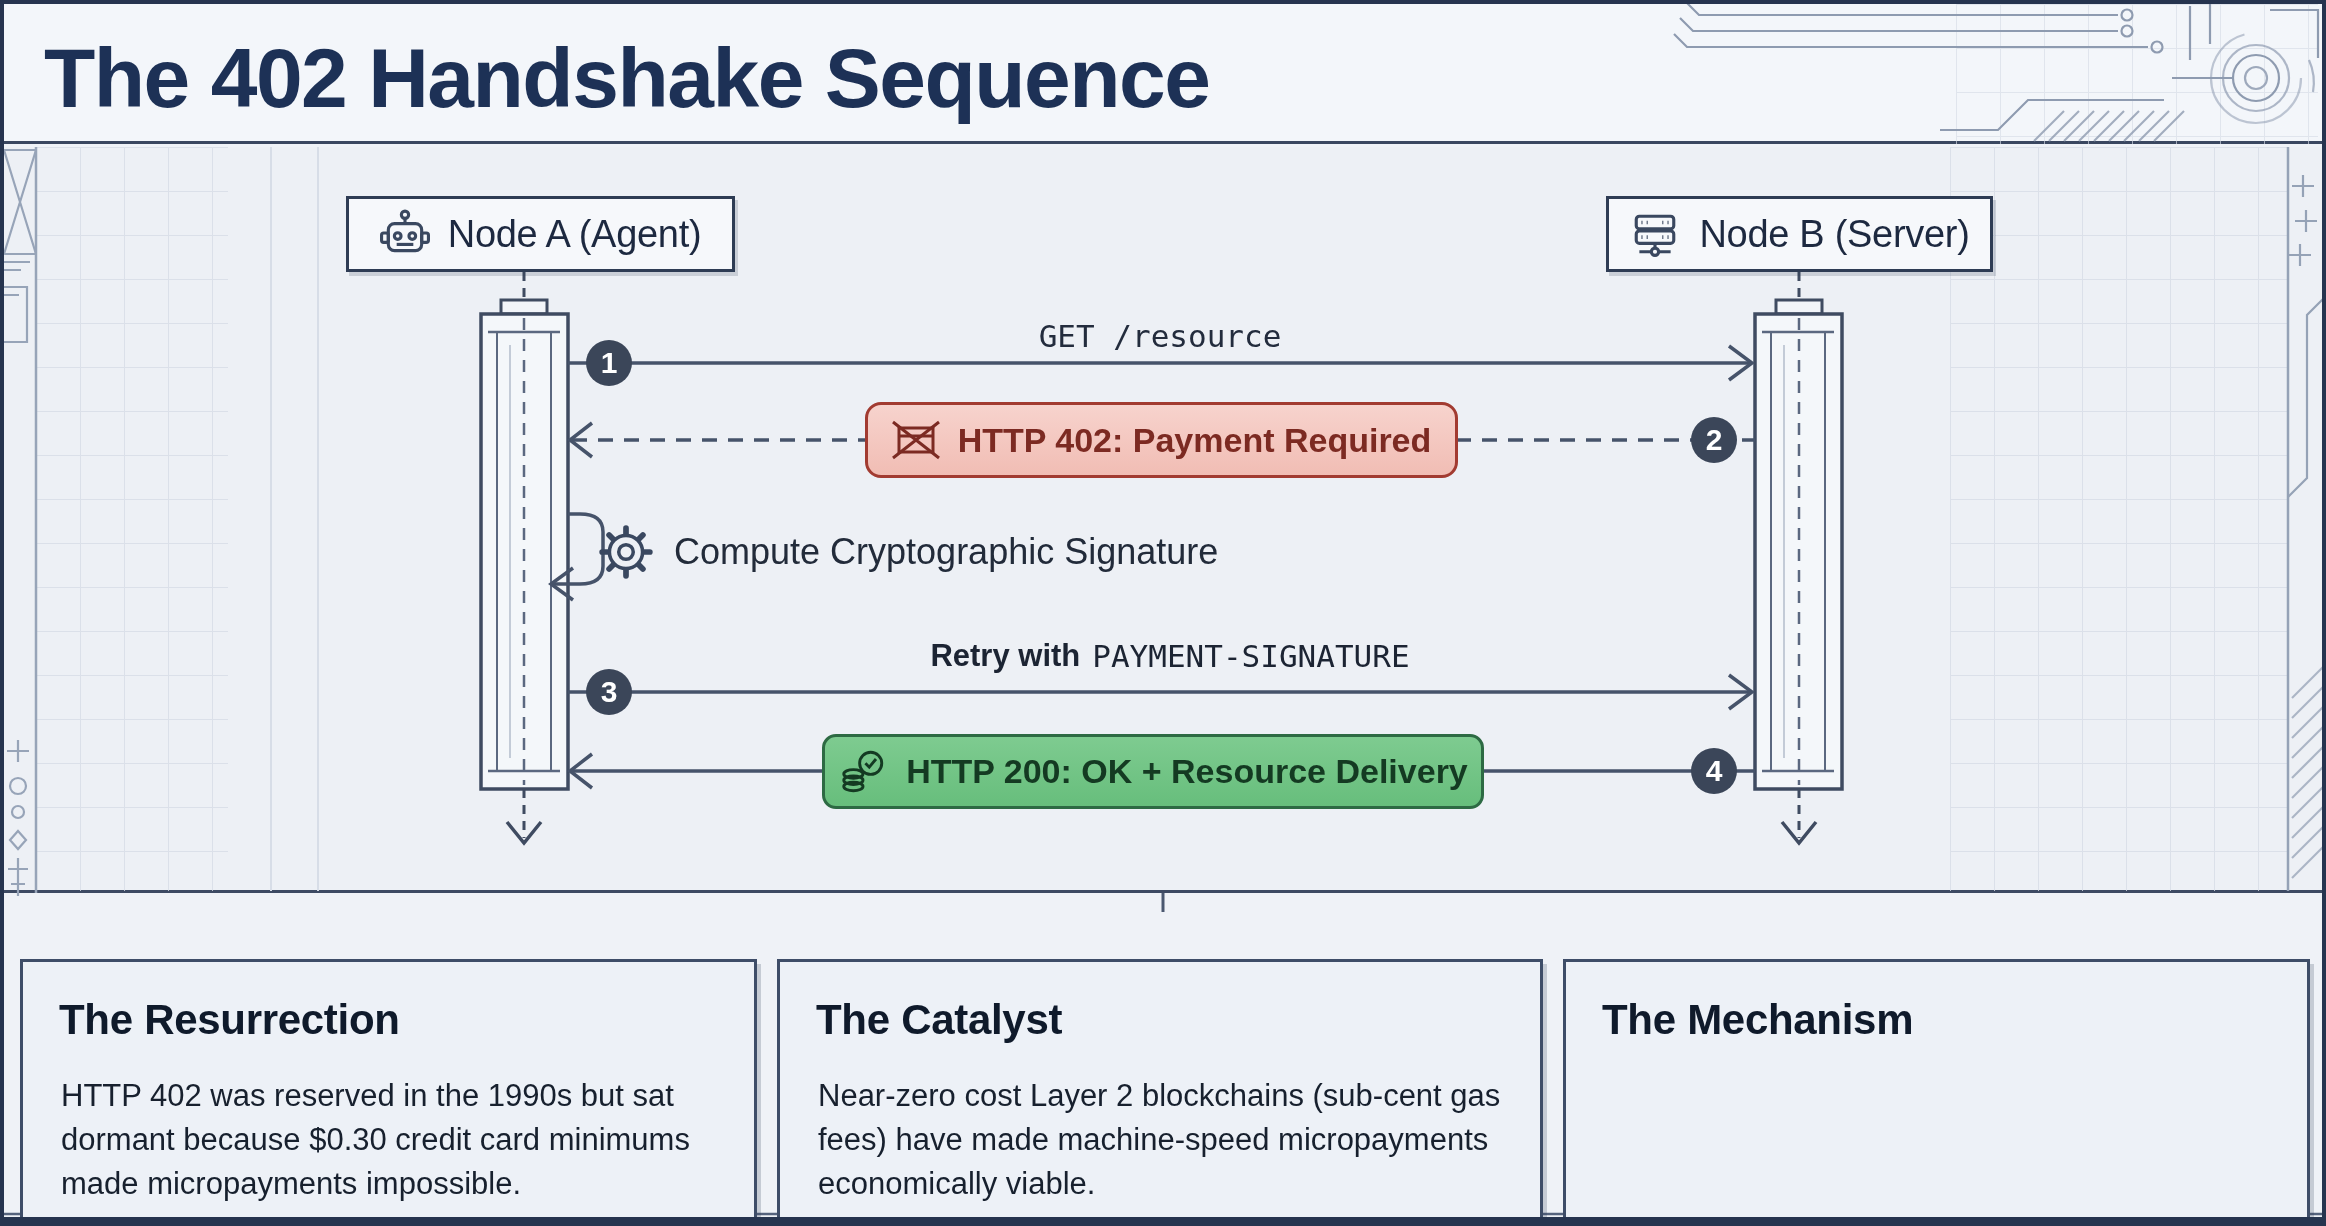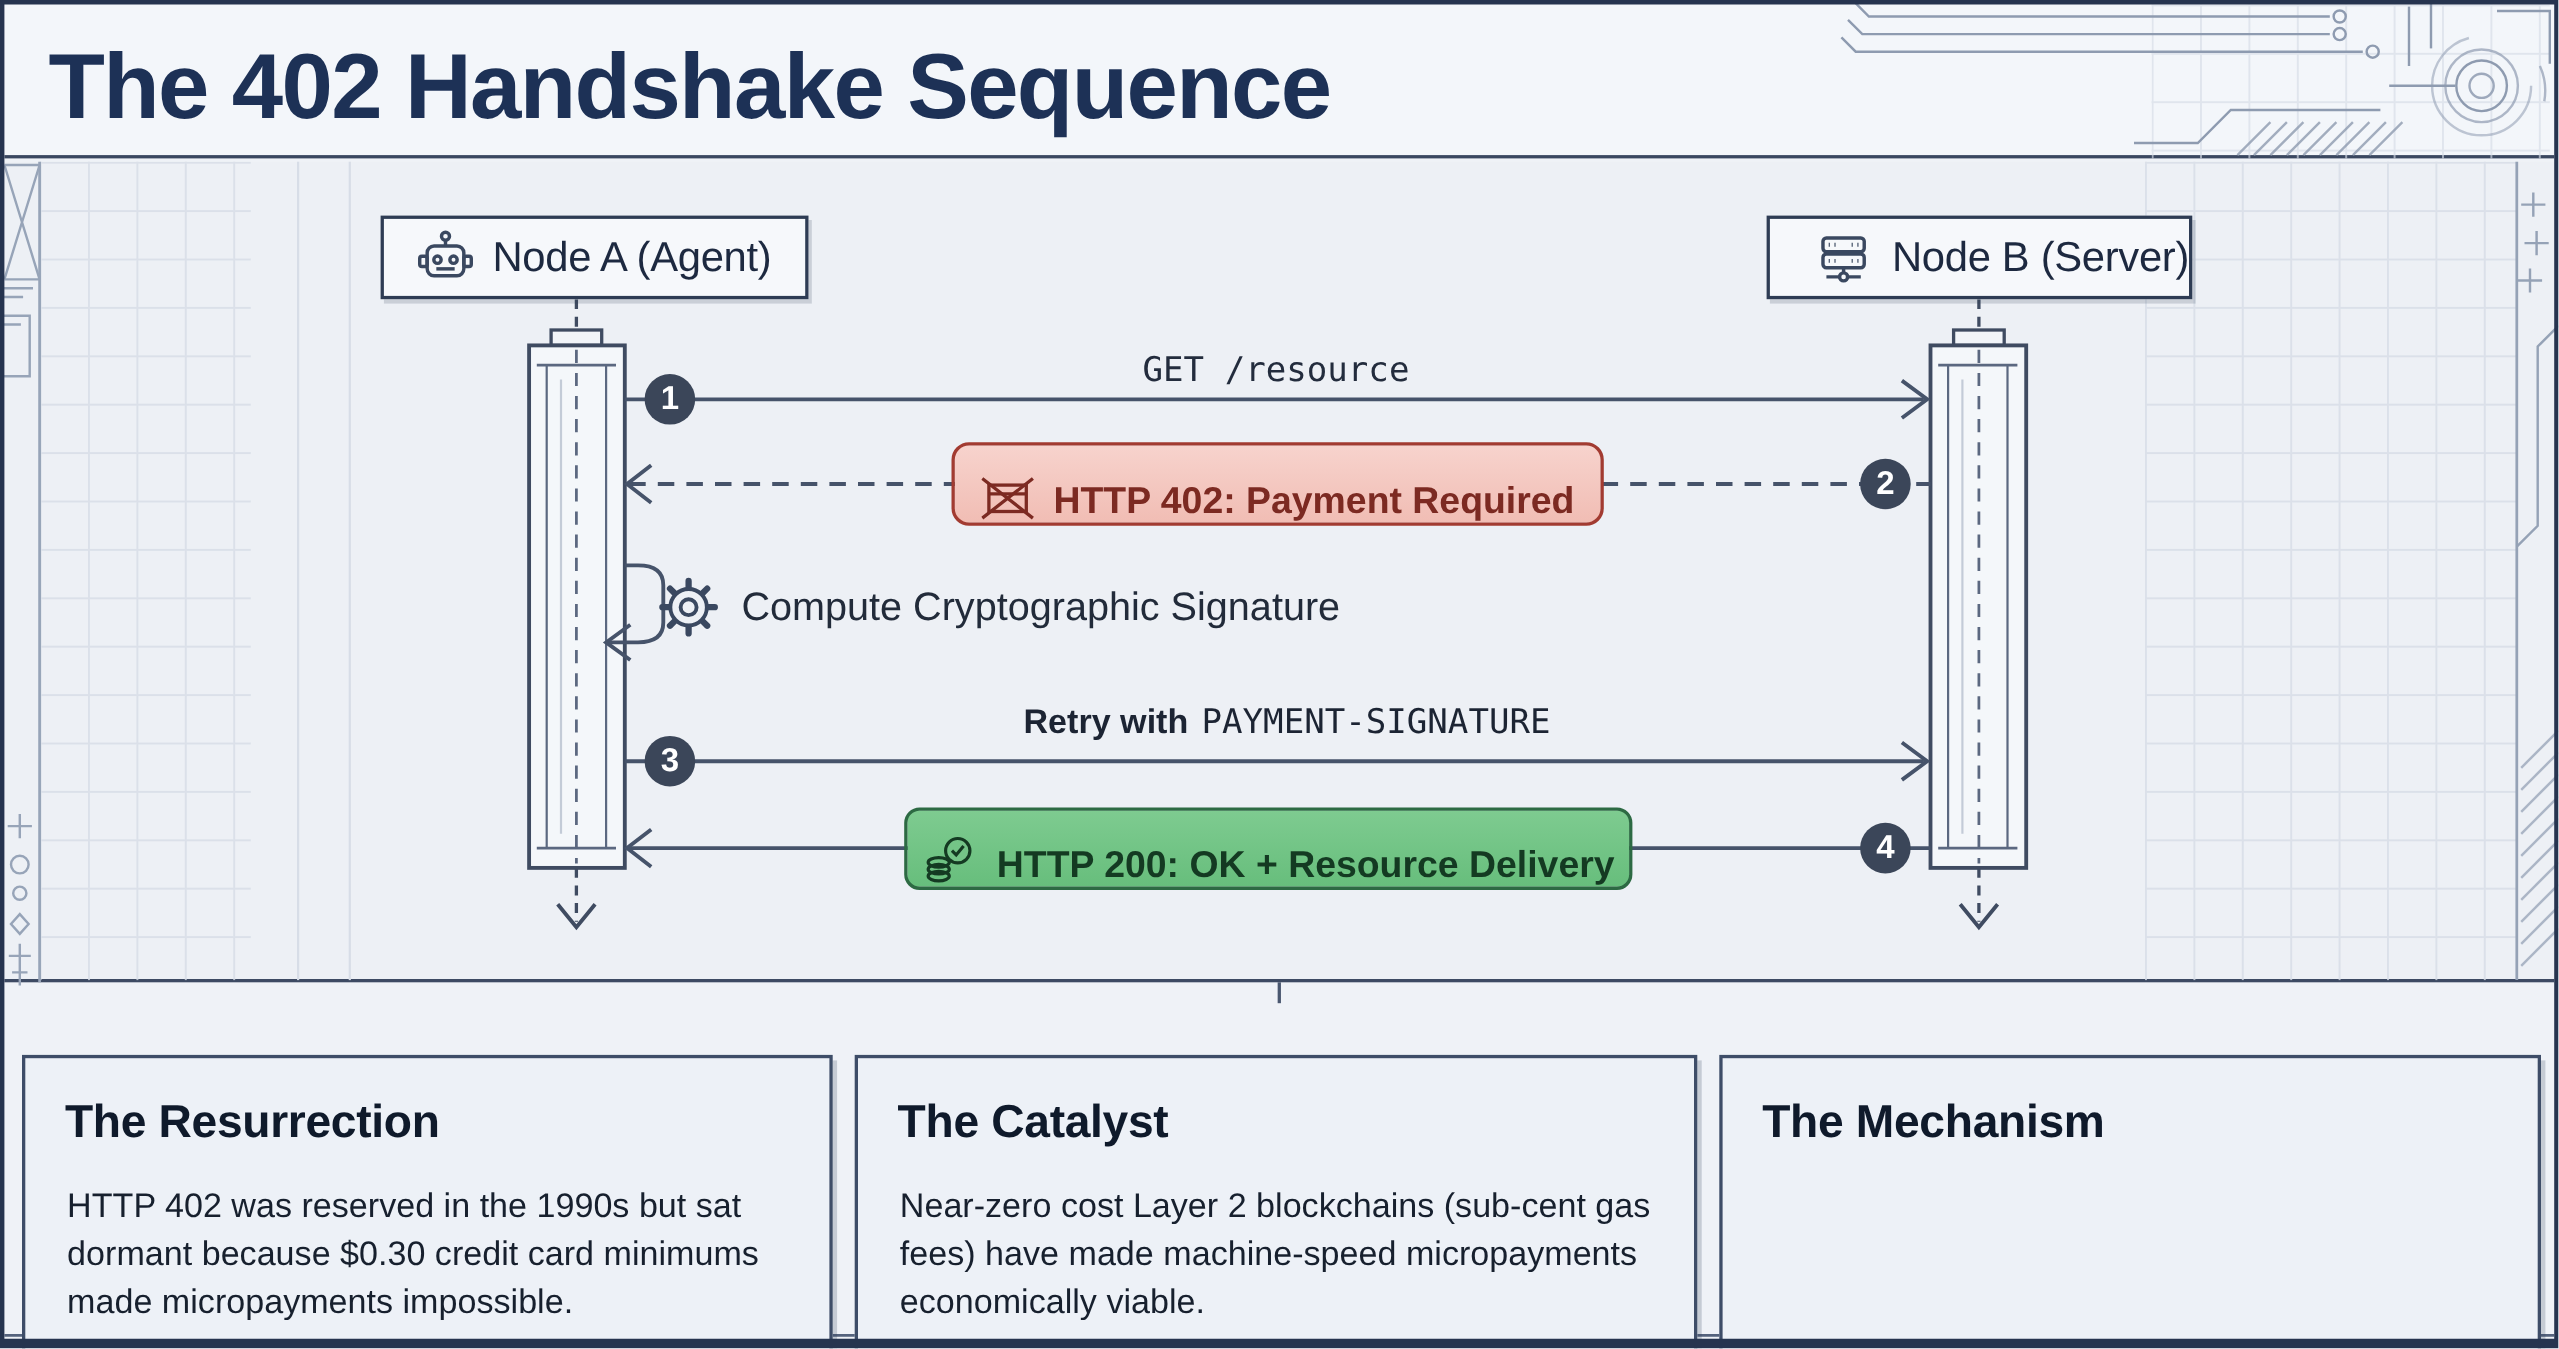--- a/index.html
+++ b/index.html
@@ -25,21 +25,21 @@
   .badge{position:absolute;width:46px;height:46px;border-radius:50%;
          background:#3b4659;color:#fff;display:flex;align-items:center;justify-content:center;
          font-size:30px;font-weight:700;z-index:3;}
   .mono{font-family:"DejaVu Sans Mono",monospace;}
   .msg-label{position:absolute;z-index:2;text-align:center;color:#232c3d;}
   .label-get{left:900px;top:314px;width:520px;height:44px;line-height:44px;font-size:31px;font-weight:500;}
   .label-retry{left:850px;top:632px;width:640px;height:48px;line-height:48px;font-size:31px;
                display:flex;align-items:center;justify-content:center;gap:12px;}
   .label-retry .pfx{font-weight:700;color:#1c2433;}
   .label-retry .code{font-weight:500;color:#1c2433;}
-  .pill{position:absolute;box-sizing:border-box;display:flex;align-items:flex-end;justify-content:center;
+  .pill{position:absolute;box-sizing:border-box;display:flex;align-items:center;justify-content:center;
         gap:18px;z-index:3;border-radius:16px;font-weight:700;font-size:34px;}
   .pill-402{left:865px;top:402px;width:593px;height:76px;
             background:linear-gradient(180deg,#f7d3cd,#f1bdb4);
             border:3.5px solid var(--error-border,#a23b31);color:var(--error-text,#7c2a22);}
   .pill-200{left:822px;top:734px;width:662px;height:75px;border-radius:14px;
             background:linear-gradient(180deg,#7ecb90,#67be7c);
             border:3.5px solid var(--success-border,#2d6a43);color:var(--success-text,#143a22);}
   .compute{position:absolute;left:598px;top:524px;display:flex;align-items:center;gap:20px;z-index:2;}
   .compute .txt{font-size:36px;color:#222b3a;line-height:56px;}
   .card{position:absolute;top:959px;height:271px;box-sizing:border-box;background:#edf1f7;
@@ -185,21 +185,21 @@
       <rect x="8" y="14" width="32" height="26" rx="6"></rect>
       <rect x="1.5" y="23" width="6.5" height="9" rx="2"></rect>
         <rect x="40" y="23" width="6.5" height="9" rx="2"></rect>
       <circle cx="17" cy="26" r="3.2"></circle>
         <circle cx="31" cy="26" r="3.2"></circle>
       <path d="M16 34 H32"></path>
     </svg>
     <span class="node-label">Node A (Agent)</span>
   </div>
 
-  <div class="node-box" style="left:1606px;top:196px;width:387px;justify-content:flex-end;">
+  <div class="node-box" style="left:1606px;top:196px;width:387px;">
     <svg class="icon" width="52" height="50" viewBox="0 0 48 48" fill="none" stroke="#3a4860" stroke-width="3">
       <rect x="6" y="7" width="36" height="12" rx="3"></rect>
       <rect x="6" y="21" width="36" height="12" rx="3"></rect>
       <g stroke-width="3.4">
           <path d="M11 13 h1 M16 13 h1 M31 13 h1 M36 13 h1 M11 27 h1 M16 27 h1 M31 27 h1 M36 27 h1"></path>
         </g>
       <path d="M24 33 V37"></path>
         <circle cx="24" cy="41" r="3.5"></circle>
       <path d="M9 41 H20.5 M27.5 41 H39"></path>
     </svg>

